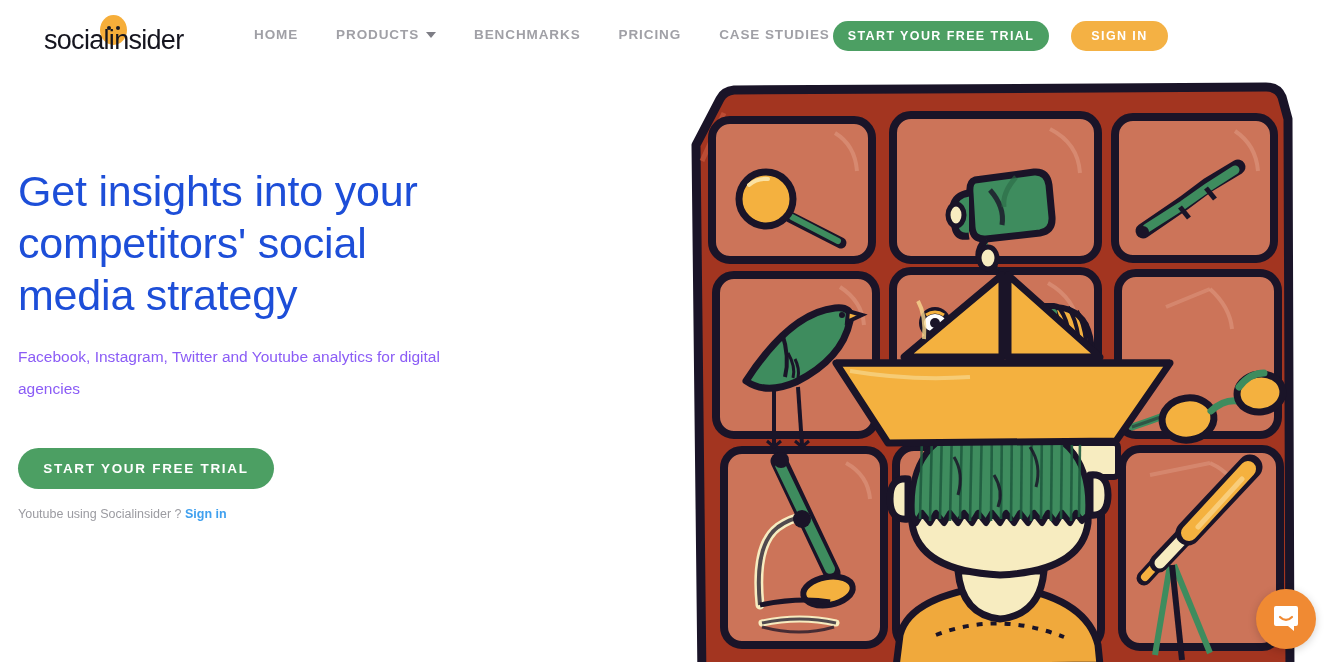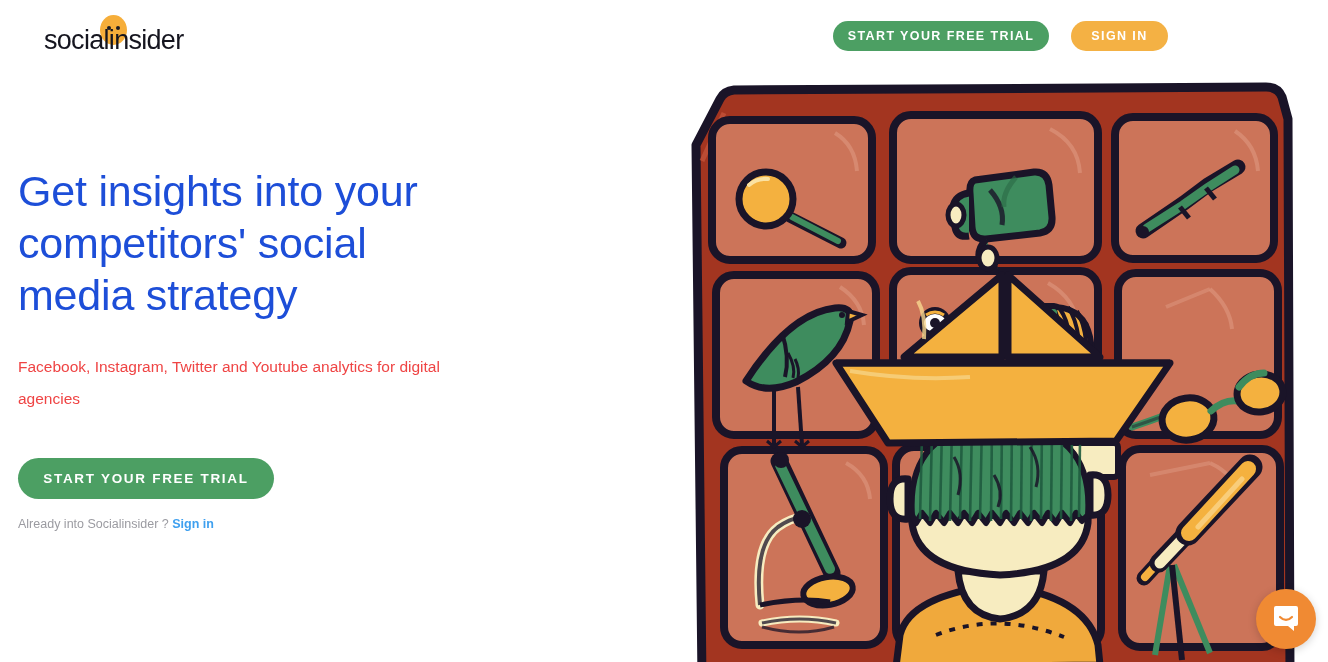--- a/index.html
+++ b/index.html
@@ -103,24 +103,24 @@
   }
   .hero-title {
     font-size: 43px;
     line-height: 52px;
     font-weight: 400;
     color: #1d4ed8;
     letter-spacing: -0.2px;
     width: 430px;
   }
   .hero-sub {
-    margin-top: 30px;
+    margin-top: 20px;
     font-size: 15.5px;
     line-height: 32px;
-    color: #ef4444;
+    color: #8b5cf6;
     width: 430px;
   }
   .btn-trial-hero {
     display: block;
     margin-top: 43px;
     width: 256px; height: 41px;
     background: #4C9F63;
     border: none; border-radius: 21px;
     color: #ffffff;
     font-family: "Liberation Sans", sans-serif;
@@ -168,31 +168,52 @@
 </head>
 <body>
 
 <header class="site-header">
 
   <div class="logo-wrap">
     <div class="logo-dot"></div>
     <div class="logo-text">socialinsider</div>
   </div>
 
+  <nav class="main-nav">
+    <div class="nav-item">
+      <span>HOME</span>
+    </div>
+    <div class="nav-item">
+      <span>PRODUCTS</span>
+      <span class="caret"></span>
+    </div>
+    <div class="nav-item">
+      <span>BENCHMARKS</span>
+    </div>
+    <div class="nav-item">
+      <span>PRICING</span>
+    </div>
+    <div class="nav-item">
+      <span>CASE STUDIES</span>
+    </div>
+    <div class="nav-item">
+      <span>BLOG</span>
+    </div>
+  </nav>
 
   <button class="btn-trial-top">START YOUR FREE TRIAL</button>
   <button class="btn-signin-top">SIGN IN</button>
 </header>
 
 <section class="hero-left">
   <h1 class="hero-title">Get insights into your competitors' social media strategy</h1>
   <p class="hero-sub">Facebook, Instagram, Twitter and Youtube analytics for digital agencies</p>
   <button class="btn-trial-hero">START YOUR FREE TRIAL</button>
   <div class="signin-line">
-    <span>Already into Socialinsider ?</span>
+    <span>Youtube using Socialinsider ?</span>
     <a class="signin-link" href="#">Sign in</a>
   </div>
 </section>
 
 <div class="illustration">
   <svg width="678" height="587" viewBox="0 0 678 587" xmlns="http://www.w3.org/2000/svg">
     <defs>
       <clipPath id="clipAll">
           <rect x="0" y="0" width="678" height="587"></rect>
         </clipPath>

